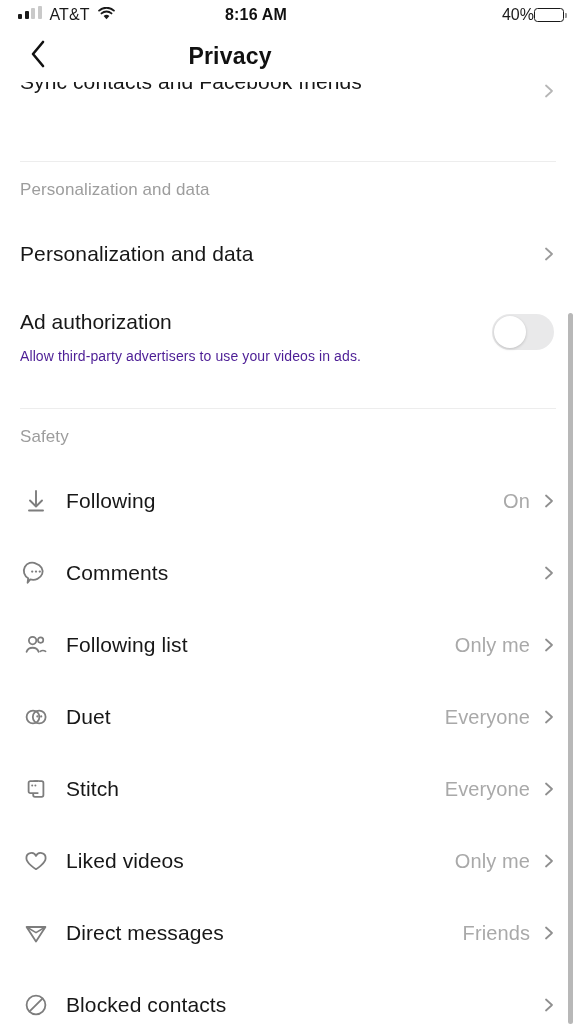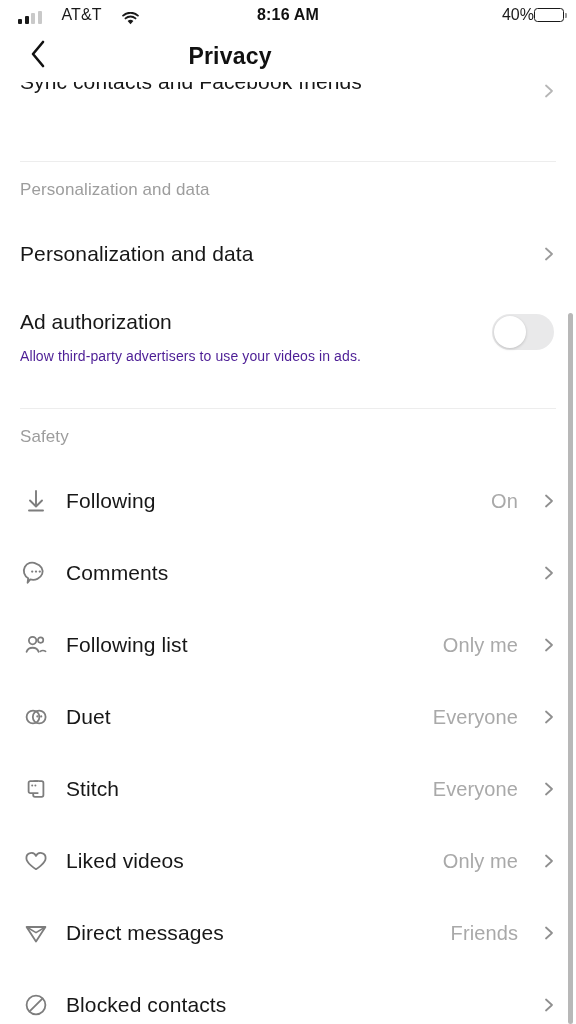--- a/index.html
+++ b/index.html
@@ -10,32 +10,32 @@
     -webkit-font-smoothing:antialiased;
     overflow:hidden;
   }
   .phone { position:relative; width:576px; height:1024px; background:#fff; overflow:hidden; }
 
   
   .statusbar {
     position:absolute; top:0; left:0; width:576px; height:30px;
     display:flex; align-items:center; z-index:30; background:#fff;
   }
-  .sb-left { position:absolute; left:18px; display:flex; align-items:flex-end; gap:20px; }
+  .sb-left { position:absolute; left:18px; display:flex; align-items:flex-start; gap:8px; }
   .sig { display:flex; align-items:flex-end; gap:2.5px; height:13px; }
   .sig i { display:block; width:4px; border-radius:1px; background:#1a1a1a; }
   .sig i:nth-child(1){ height:5px; }
   .sig i:nth-child(2){ height:8px; }
   .sig i:nth-child(3){ height:11px; background:#c9c9c9; }
   .sig i:nth-child(4){ height:13px; background:#c9c9c9; }
   .carrier { font-size:16px; color:#1a1a1a; letter-spacing:.1px; }
   .wifi { width:17px; height:13px; position:relative; }
 
   .sb-center {
-    position:absolute; left:0; width:576px; text-align:center;
+    position:absolute; left:0; width:512px; text-align:center;
     font-size:16px; font-weight:bold; color:#111; letter-spacing:.2px;
   }
   .sb-right { position:absolute; right:12px; display:flex; align-items:center; }
   .batt-pct { font-size:16px; color:#1a1a1a; }
   .batt { width:30px; height:14px; border:1.6px solid #1a1a1a; border-radius:3.5px; padding:1.6px; position:relative; }
   .batt-fill { height:100%; background:#1a1a1a; border-radius:1.5px; }
   .batt-cap { position:absolute; right:-4px; top:4px; width:2px; height:5px; background:#9a9a9a; border-radius:0 1px 1px 0; }
 
   
   .navbar {
@@ -58,21 +58,21 @@
   .row {
     position:relative; display:flex; align-items:center;
     height:72px; padding:0 20px;
   }
   .row-icon {
     width:32px; height:32px; margin-right:14px;
     display:flex; align-items:center; justify-content:center; flex:0 0 32px;
   }
   .row-label { font-size:21px; color:#171717; letter-spacing:.1px; }
   .row-right {
-    margin-left:auto; display:flex; align-items:center; gap:24px;
+    margin-left:auto; display:flex; align-items:center; gap:12px;
   }
   .row-value { font-size:20px; color:#a9a9a9; letter-spacing:.1px; }
   .chev { width:14px; height:14px; flex:0 0 14px; }
 
   .clipped-row { height:56px; align-items:flex-start; overflow:hidden; }
   .clipped-row .row-label { line-height:0.55; position:relative; top:-6px; }
   .clipped-row .row-right { align-items:flex-start; padding-top:2px; }
 
   .section-head {
     padding:0 20px; height:56px; display:flex; align-items:center;

